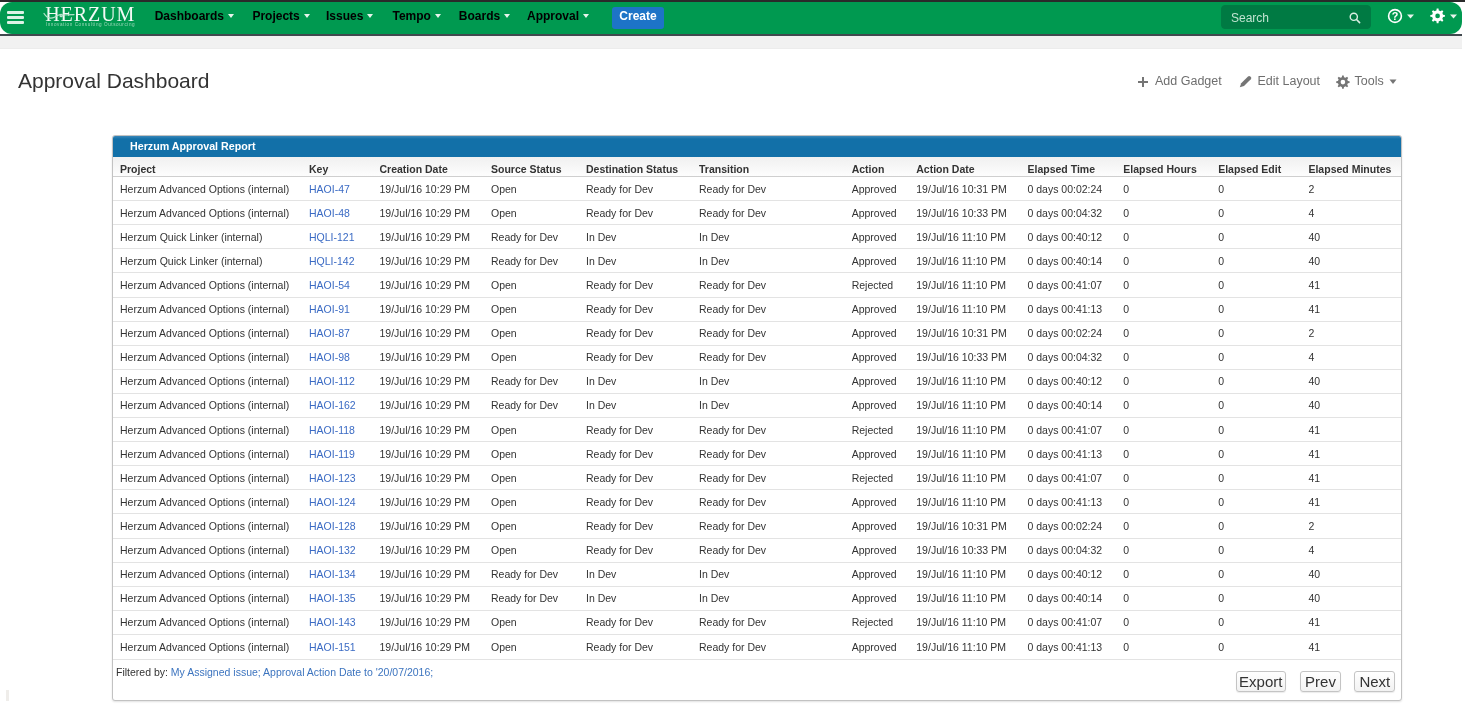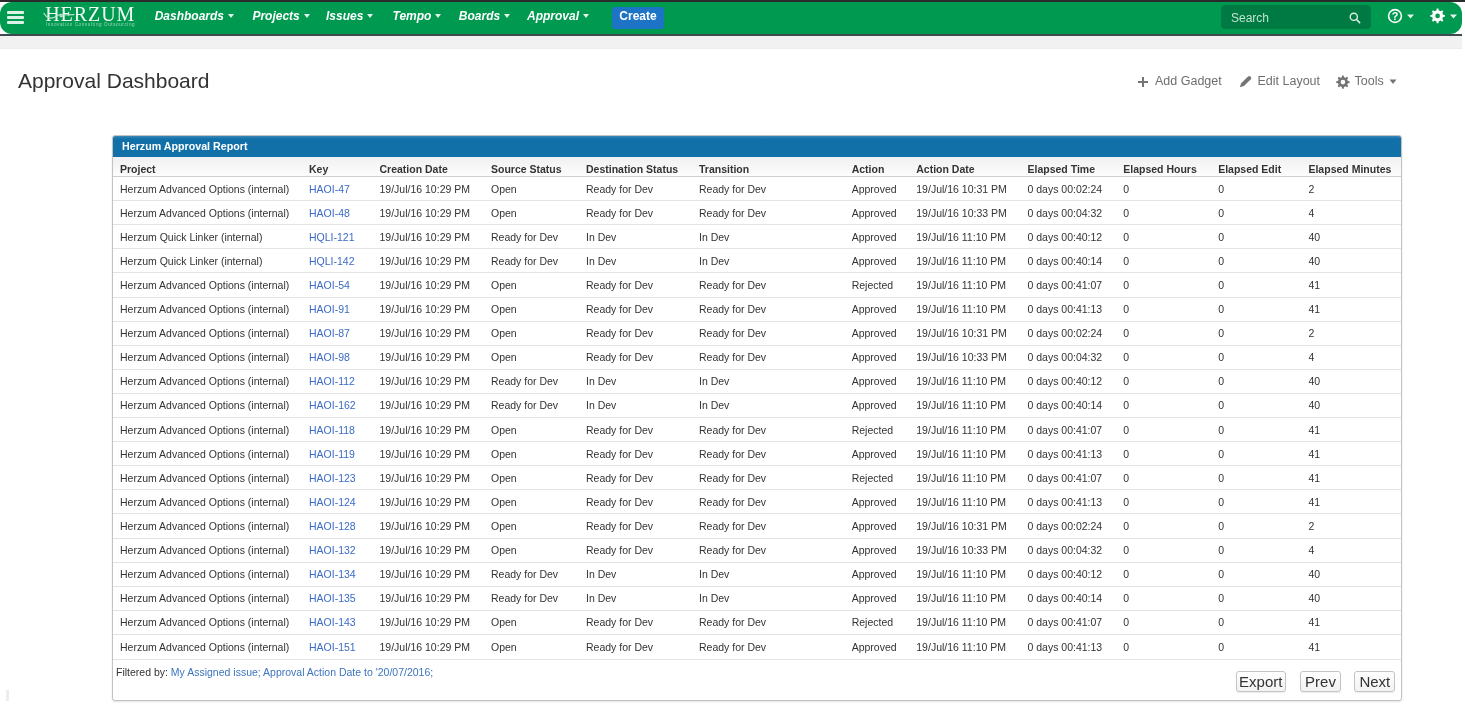--- a/index.html
+++ b/index.html
@@ -6,39 +6,39 @@
 html,body { width:1465px; height:717px; overflow:hidden; background:#fff;
   font-family:"Liberation Sans",sans-serif; }
 #topline { position:absolute; left:0; top:0; width:1465px; height:2px; background:#2a2a2a; }
 #nav { position:absolute; left:0; top:2px; width:1462px; height:32px; background:#009950;border-radius:12px; }
 #navline { position:absolute; left:0; top:34px; width:1462px; height:2px; background:#40494e; }
 #strip { position:absolute; left:0; top:36px; width:1462px; height:13px;
   background:#f1f1f1; border-bottom:1px solid #ececec; }
 
 #ham div { position:absolute; left:7px; width:17px; height:2.6px; background:#ddf2e6; border-radius:1px; }
 
-.mi { position:absolute; top:7px; color:#ffffff; font-size:12px; font-weight:700; white-space:nowrap;font-style:italic; }
+.mi { position:absolute; top:7px; color:#000000; font-size:12px; font-weight:700; white-space:nowrap; }
 .car { display:inline-block; width:0; height:0; border-left:3.5px solid transparent;
   border-right:3.5px solid transparent; border-top:4px solid #e7f4ec; margin-left:4px; vertical-align:2px; }
 #create { position:absolute; left:612px; top:5px; width:52px; height:22px; background:#1d74c7;
   border-radius:3px; color:#fff; font-size:12px; font-weight:700; text-align:center; line-height:19px; }
 
 #sbox { position:absolute; left:1221px; top:3px; width:150px; height:24px; background:#007a43;
   border:1px solid #017a44; border-radius:4px;padding-left:28px; }
 #sbox span { position:absolute; left:9px; top:4.5px; font-size:12px; color:#bfe3d0; }
 
 #title { position:absolute; left:18px; top:69px; font-size:21px; color:#333; }
 
 .tb { position:absolute; top:75px; font-size:12.5px; color:#6e6e6e; line-height:13px; white-space:nowrap; }
 
 #panel { position:absolute; left:112px; top:135px; width:1290px; height:566px;
   border:1px solid #c2c2c2; border-radius:3px; box-shadow:0 1px 2px rgba(0,0,0,0.12); background:#fff; }
 #bluebar { position:absolute; left:0; top:0; width:1288px; height:21px;
   background:linear-gradient(to bottom,#3a87b8 0,#1270a8 3px,#1270a8 100%);
-  border-radius:2px 2px 0 0; color:#fff; font-weight:700; font-size:10.7px; line-height:21px; padding-left:9px; }
+  border-radius:2px 2px 0 0; color:#fff; font-weight:700; font-size:10.7px; line-height:21px; padding-left:17px; }
 table { position:absolute; left:0; top:21px; width:1288px; border-collapse:collapse; table-layout:fixed; }
 th { height:19.6px; background:linear-gradient(to bottom,#f0f0f0,#fdfdfd); border-bottom:1px solid #cfcfcf;
   font-size:10.5px; color:#333; text-align:left; font-weight:700; padding:4px 0 0 7px; }
 td { height:24.1px; font-size:10.5px; color:#333; padding:0 0 0 7px; white-space:nowrap; overflow:hidden; }
 tr.d td { border-top:1px solid #e3e3e3; }
 tr.d:first-child td { border-top:none; }
 a.k { color:#3b6bc4; text-decoration:none; }
 #foot { position:absolute; left:0; top:522.5px; width:1288px; height:41.5px; border-top:1px solid #e3e3e3;
   font-size:10.5px; color:#333; }
 #foot .txt { position:absolute; left:3px; top:6.5px; }

